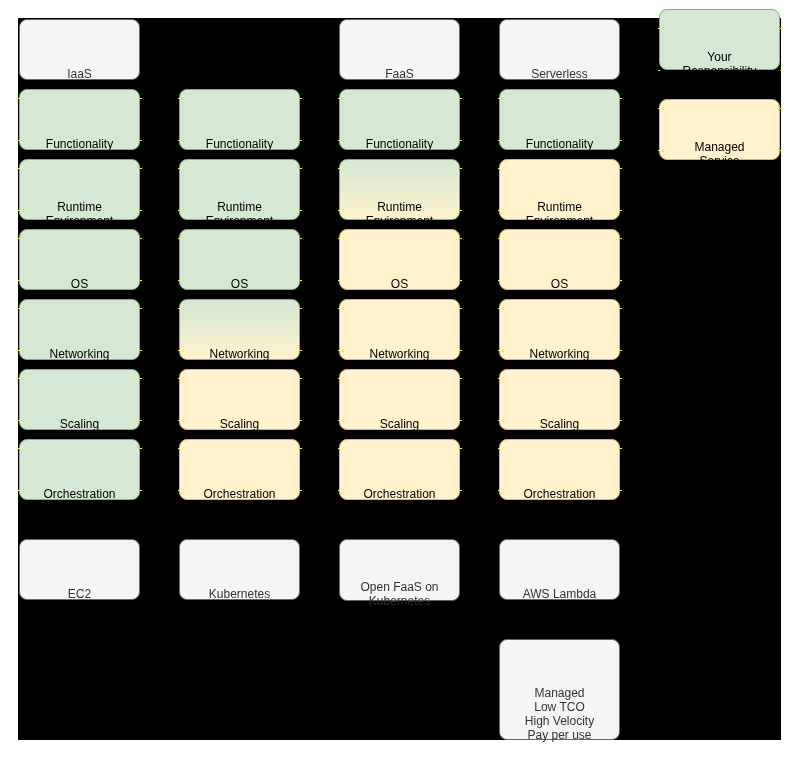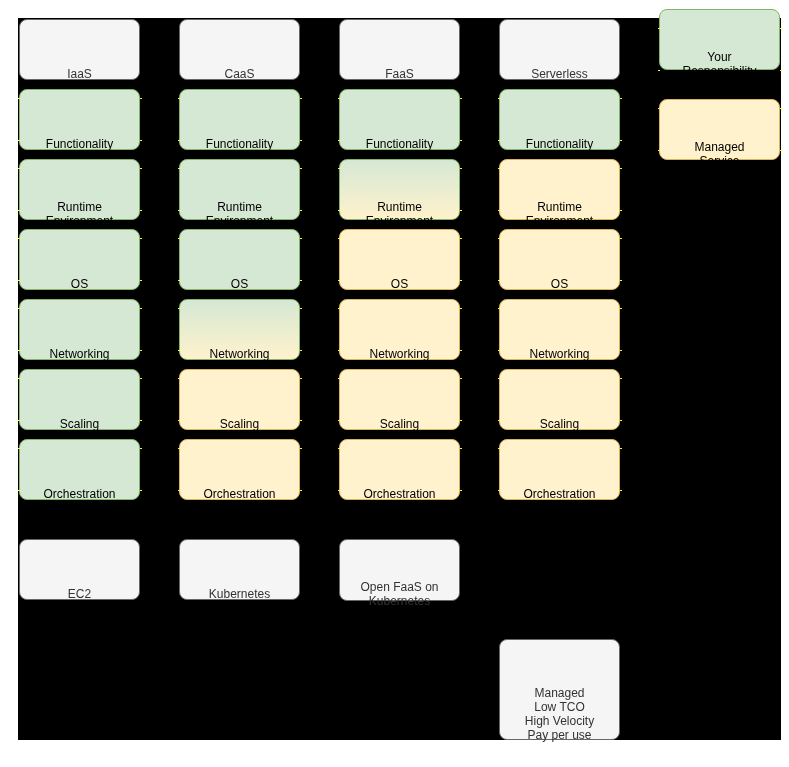--- a/index.html
+++ b/index.html
@@ -67,21 +67,20 @@
     <div class="marker" style="left:18px;top:420px"></div>
     <div class="marker" style="left:140px;top:378px"></div>
     <div class="marker" style="left:140px;top:420px"></div>
   <div class="box green" style="left:19px;top:439px;width:121px;height:61px"><span class="box-label">Orchestration</span></div>
   <div class="marker" style="left:18px;top:448px"></div>
     <div class="marker" style="left:18px;top:490px"></div>
     <div class="marker" style="left:140px;top:448px"></div>
     <div class="marker" style="left:140px;top:490px"></div>
   <div class="box plain" style="left:19px;top:539px;width:121px;height:61px"><span class="box-label">EC2</span></div>
 
-  <div class="box plain" style="left:179px;top:19px;width:121px;height:61px"><span class="box-label">CaaS</span></div>
   <div class="box green" style="left:179px;top:89px;width:121px;height:61px"><span class="box-label">Functionality</span></div>
   <div class="marker" style="left:178px;top:98px"></div>
     <div class="marker" style="left:178px;top:140px"></div>
     <div class="marker" style="left:300px;top:98px"></div>
     <div class="marker" style="left:300px;top:140px"></div>
   <div class="box green" style="left:179px;top:159px;width:121px;height:61px"><span class="box-label">Runtime
 Environment</span></div>
   <div class="marker" style="left:178px;top:168px"></div>
     <div class="marker" style="left:178px;top:210px"></div>
     <div class="marker" style="left:300px;top:168px"></div>
@@ -168,20 +167,21 @@
   <div class="box orange" style="left:499px;top:369px;width:121px;height:61px"><span class="box-label">Scaling</span></div>
   <div class="marker" style="left:498px;top:378px"></div>
     <div class="marker" style="left:498px;top:420px"></div>
     <div class="marker" style="left:620px;top:378px"></div>
     <div class="marker" style="left:620px;top:420px"></div>
   <div class="box orange" style="left:499px;top:439px;width:121px;height:61px"><span class="box-label">Orchestration</span></div>
   <div class="marker" style="left:498px;top:448px"></div>
     <div class="marker" style="left:498px;top:490px"></div>
     <div class="marker" style="left:620px;top:448px"></div>
     <div class="marker" style="left:620px;top:490px"></div>
+  <div class="box plain" style="left:499px;top:539px;width:121px;height:61px"><span class="box-label">AWS Lambda</span></div>
   <div class="box plain" style="left:499px;top:639px;width:121px;height:101px"><span class="box-label">Managed
 Low TCO
 High Velocity
 Pay per use</span></div>
   <div class="box green" style="left:659px;top:9px;width:121px;height:61px"><span class="box-label">Your
 Responsibility</span></div>
   <div class="marker" style="left:658px;top:28px"></div>
     <div class="marker" style="left:658px;top:70px"></div>
     <div class="marker" style="left:780px;top:28px"></div>
     <div class="marker" style="left:780px;top:70px"></div>

